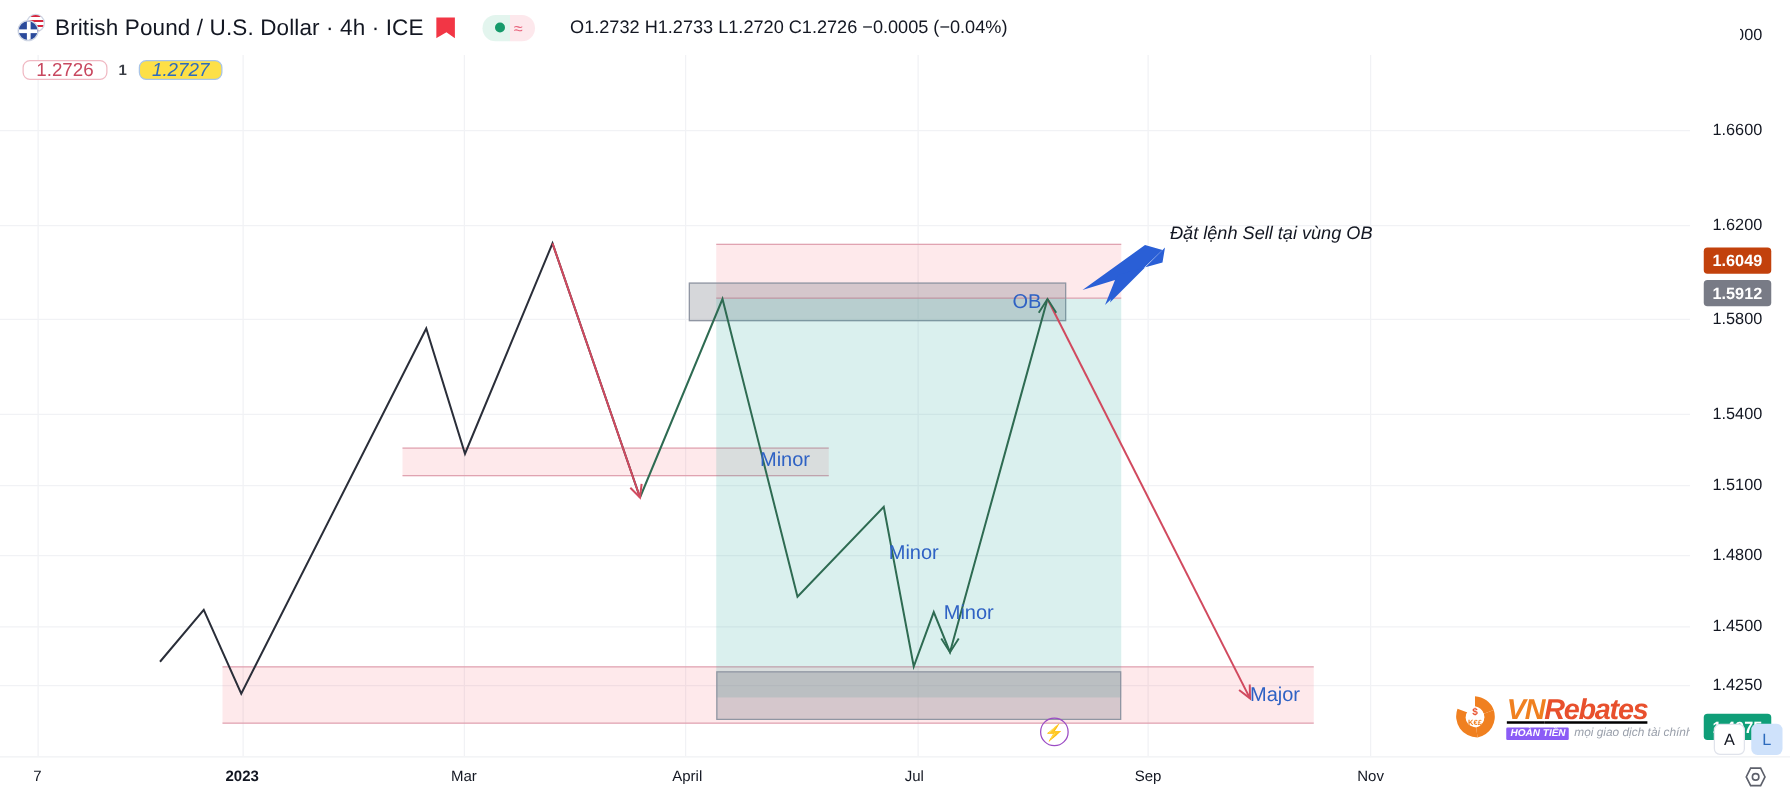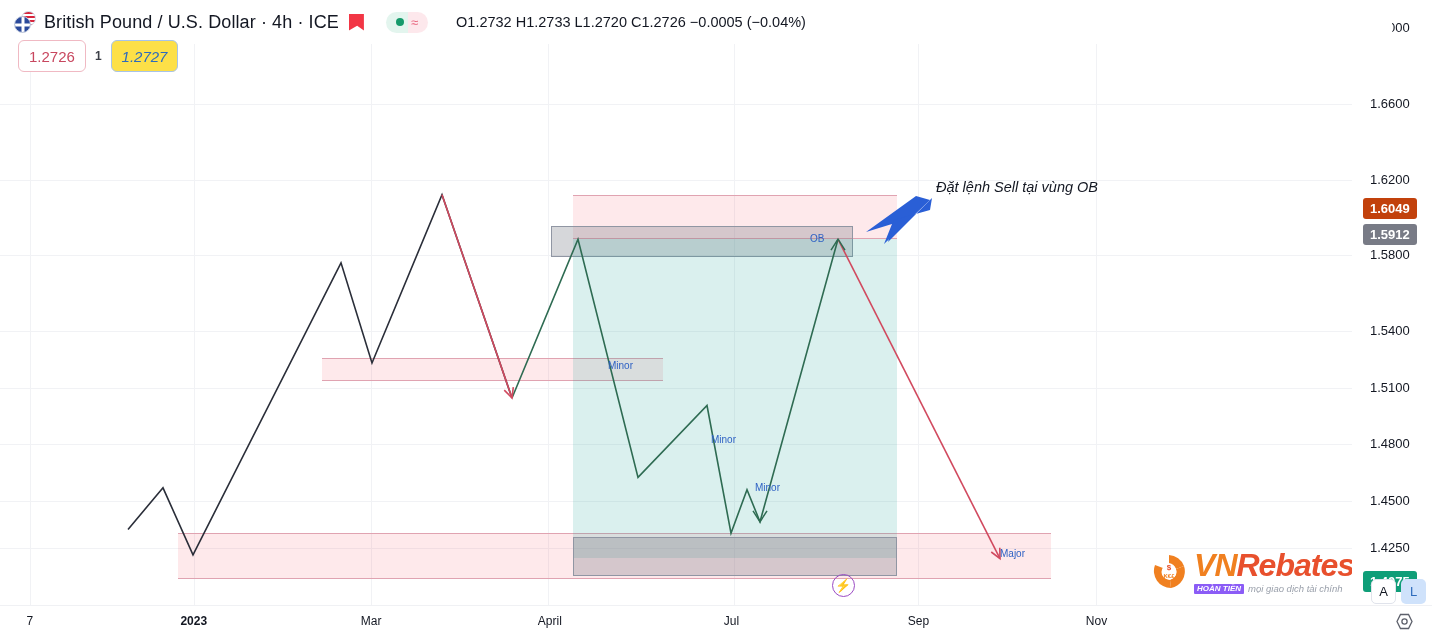--- a/index.html
+++ b/index.html
@@ -66,21 +66,21 @@
     position:absolute; right:8px; top:8px; height:28px;
     border:1px solid #e0e3eb; border-radius:6px; background:#fff;
     display:flex; align-items:center; gap:16px; padding:0 9px 0 11px;
     font-size:13px; color:#131722;
   }
   .chev { width:0;height:0;border-left:4px solid transparent;border-right:4px solid transparent;border-top:5px solid #5d606b; }
 
   
   .quotebar { position:absolute; left:0; top:42px; height:28px; display:flex; align-items:center; z-index:40; }
   .q-box {
-    height:32px; border-radius:6px; display:flex; align-items:center; justify-content:center;
+    height:16px; border-radius:6px; display:flex; align-items:center; justify-content:center;
     font-size:15px; padding:0 10px;
   }
   .q-bid { border:1px solid #f0b9c3; color:#c8475f; background:#fff; margin-left:18px; min-width:62px; }
   .q-sep { font-size:12px; color:#3c3f47; font-weight:bold; margin:0 9px; }
   .q-ask { border:1px solid #a8c4e8; color:#2d6bbd; background:#fde047; min-width:62px;font-style:italic; }
 
   
   .chart-wrap {
     position:absolute; left:0; top:0; width:1352px; height:605px; overflow:hidden;
   }
@@ -106,39 +106,39 @@
   .gridline-h { position:absolute; left:0; width:1352px; height:1px; background:#f1f2f5; }
   .gridline-v { position:absolute; top:0; width:1px; height:605px; background:#f1f2f5; }
 
   
   .zone { position:absolute; }
   .zone-pink { background:rgba(242,54,69,.11); border-top:1px solid #e0a3b1; border-bottom:1px solid #e0a3b1; }
   .zone-teal { background:rgba(38,166,154,.17); }
   .zone-gray { background:rgba(120,123,134,.30); border:1px solid #9096a3; }
 
   .lbl-tag {
-    position:absolute; font-size:10px; color:#2f62c4;
+    position:absolute; font-size:16px; color:#2f62c4;
     display:flex; align-items:center; white-space:nowrap;
   }
 
   .annotation {
     position:absolute; font-size:14.5px; font-style:italic; color:#131722;
     white-space:nowrap;
   }
 
   .tv-watermark {
     position:absolute; left:14px; bottom:40px; display:flex; align-items:center; gap:9px; z-index:20;
   }
   .tv-mark { width:34px; height:20px; }
   .tv-text { font-size:22px; font-weight:bold; color:#131722; letter-spacing:-.4px; }
 
   .vn-logo { position:absolute; right:78px; bottom:43px; display:flex; align-items:center; gap:5px; z-index:20; }
   .vn-circle { width:40px; height:40px; position:relative; }
   .vn-txt-wrap { display:flex; flex-direction:column; line-height:1; }
-  .vn-name { font-size:32px; font-weight:bold; font-style:italic; letter-spacing:-1px; }
+  .vn-name { font-size:23px; font-weight:bold; font-style:italic; letter-spacing:-1px;text-decoration:underline; }
   .vn-name .vn-a { color:#f08020; }
   .vn-name .vn-b { color:#e8502d; }
   .vn-sub { display:flex; align-items:center; gap:4px; margin-top:3px; }
   .vn-badge { background:#8b5cf6; color:#fff; font-size:8px; font-weight:bold; padding:1px 3px; border-radius:1px; font-style:italic; }
   .vn-tag { font-size:9.5px; color:#9aa0ab; font-style:italic; }
 
   .bolt-btn {
     position:absolute; left:832px; bottom:40px; width:23px; height:23px;
     border:1.6px solid #9b4bc4; border-radius:50%;
     display:flex; align-items:center; justify-content:center; z-index:25;

